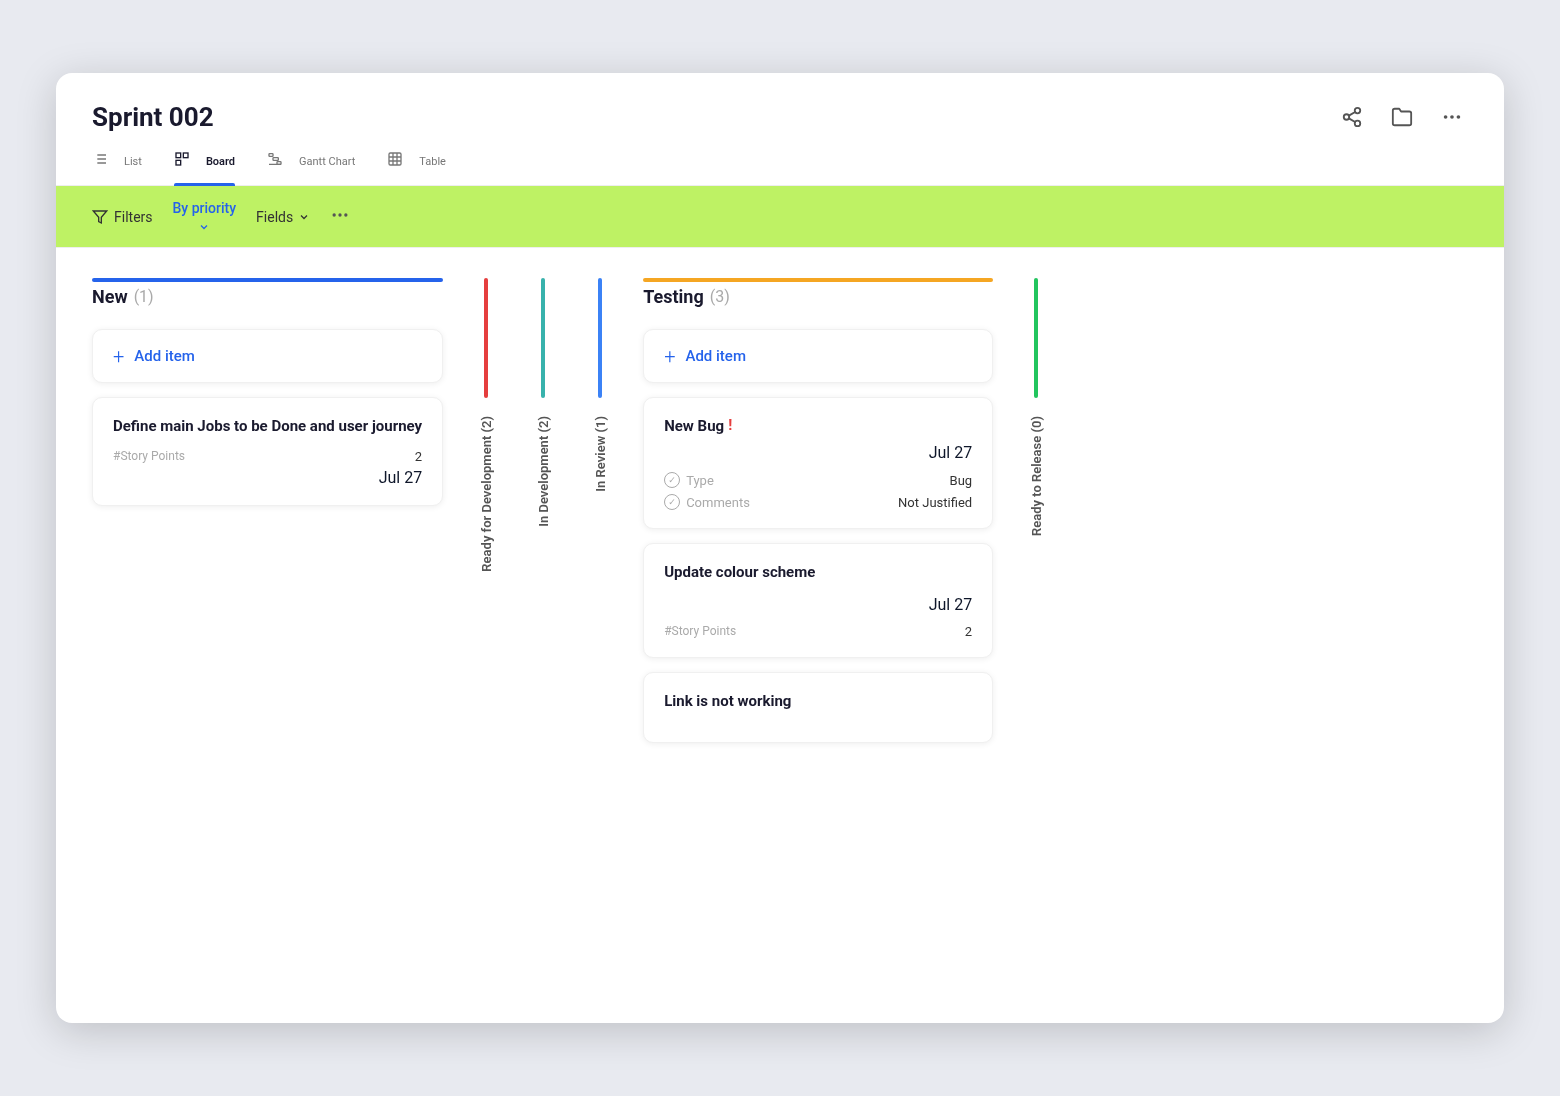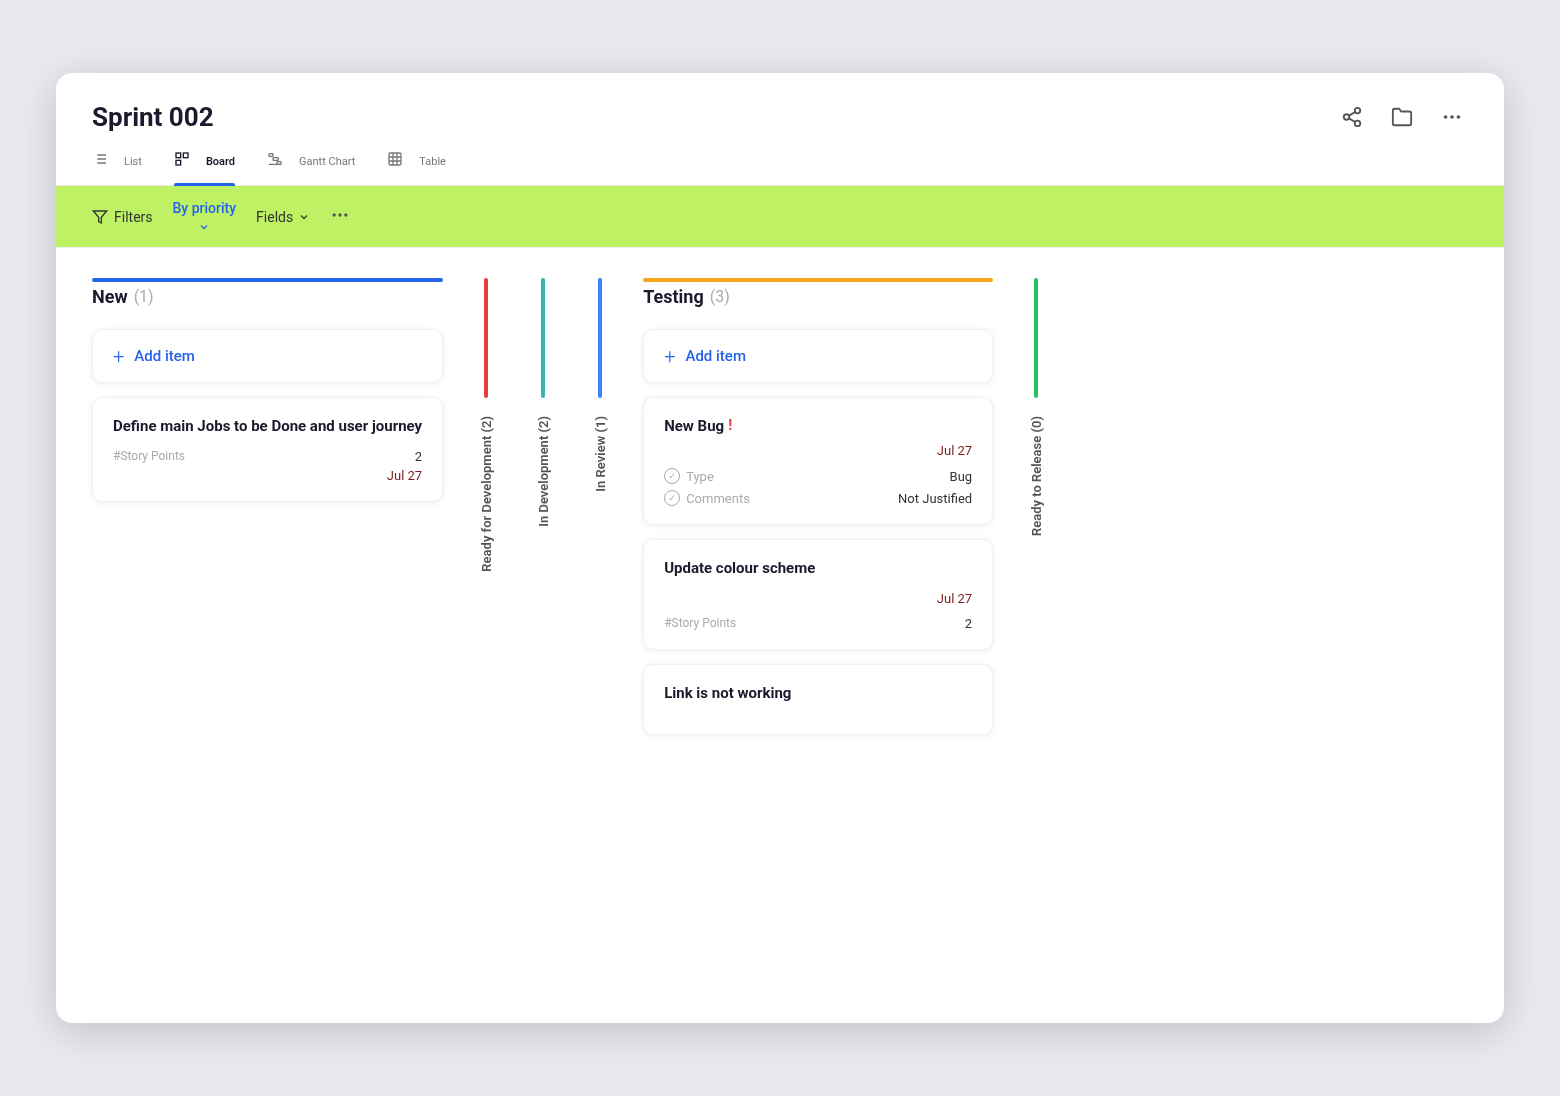--- a/index.html
+++ b/index.html
@@ -215,22 +215,22 @@
       display: flex;
       align-items: flex-start;
       justify-content: space-between;
       margin-top: 10px;
     }
     .card-tag {
       font-size: 12px;
       color: #aaa;
     }
     .card-date {
-      font-size: 13px;
-      color: #7f1d1d;
+      font-size: 16px;
+      color: #0f172a;
     }
     .card-fields {
       margin-top: 10px;
       display: flex;
       flex-direction: column;
       gap: 6px;
     }
     .card-field-row {
       display: flex;
       align-items: center;

